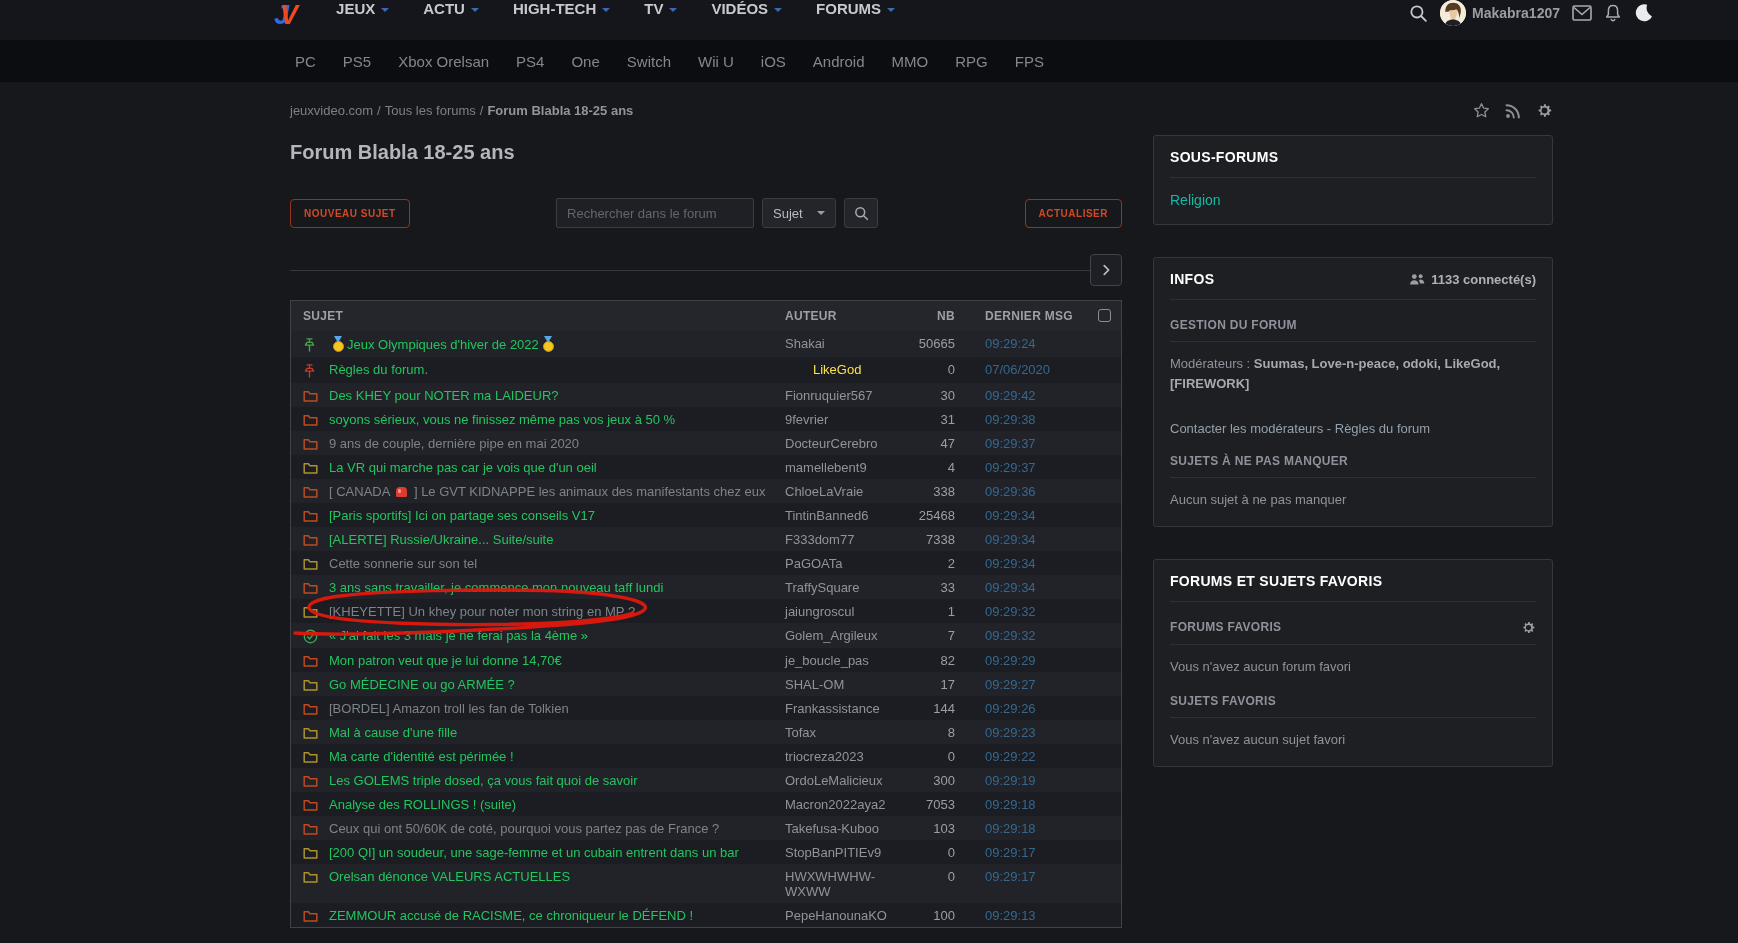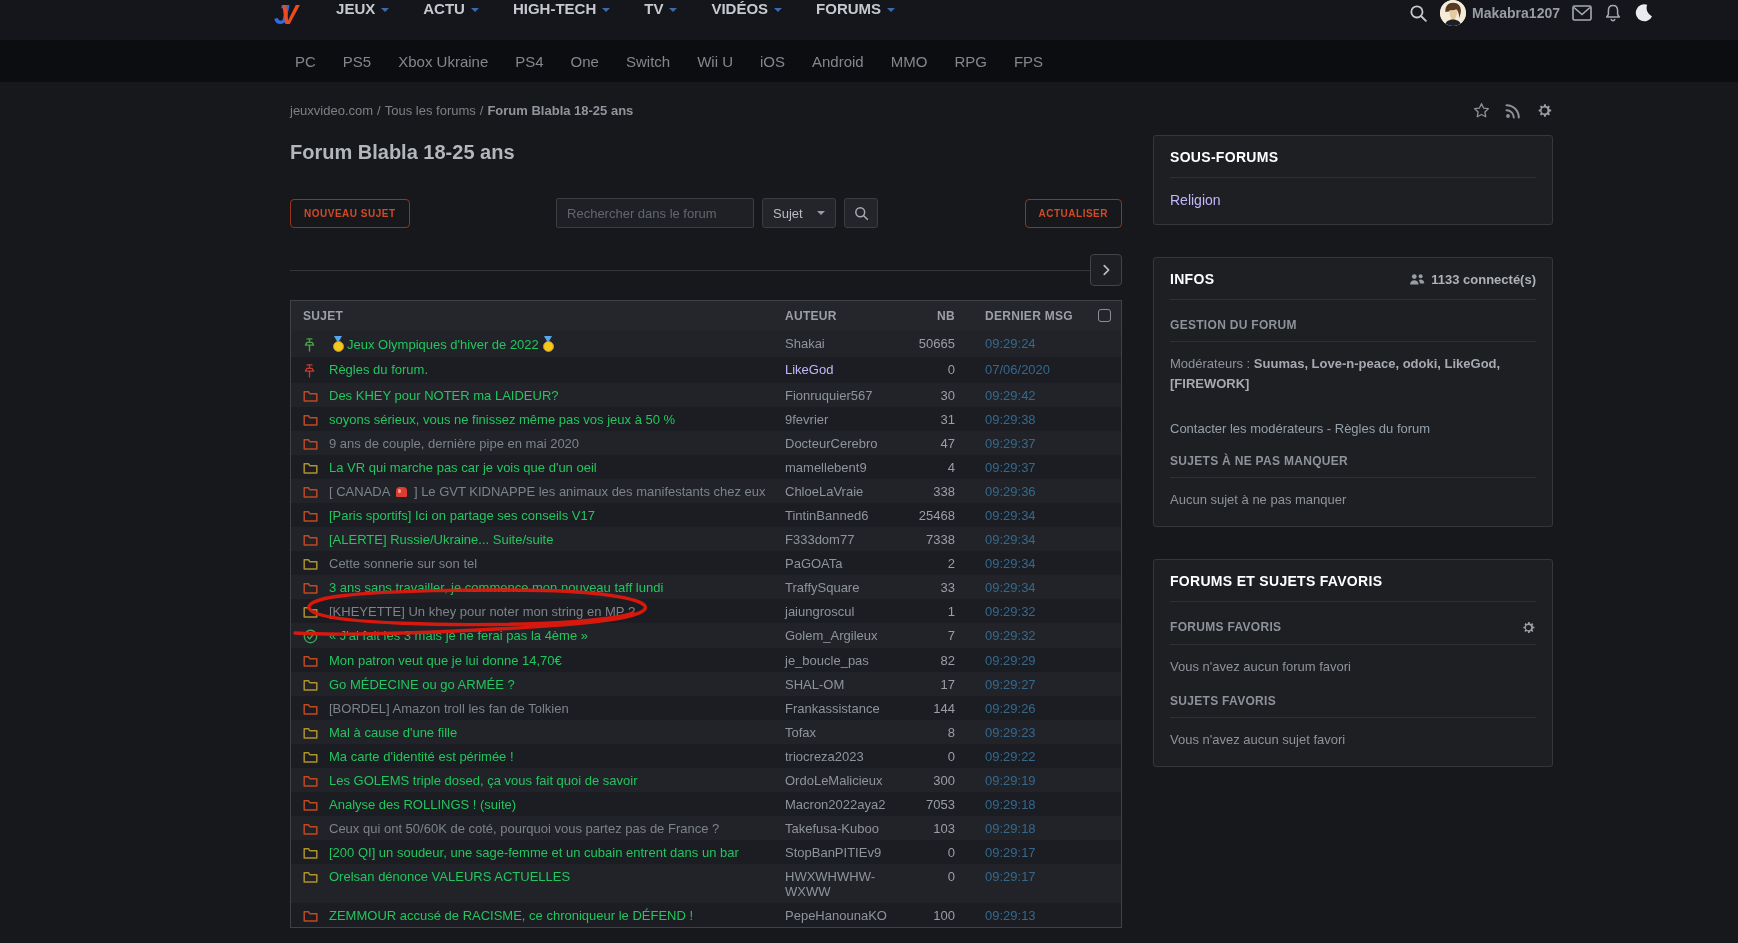--- a/index.html
+++ b/index.html
@@ -80,21 +80,21 @@
   .trow { display:flex; align-items:flex-start; padding:5px 10px 4px 12px; font-size:13px;
     position:relative; line-height:15px; }
   .trow:nth-child(odd) { background:#212329; }
   .trow:nth-child(even) { background:#1b1d22; }
   .c-icon { width:26px; flex:none; padding-top:1px; }
   .c-title { flex:1; padding-right:10px; }
   .t-link { cursor:pointer; }
   .t-blue { color:#22c55e; }
   .t-grey { color:#7d838a; }
   .c-author .author { color:#8f949b; word-wrap:break-word; }
-  .c-author .author.green { color:#c4b5fd; }
+  .c-author .author.green { color:#fde047;margin-left:28px; }
   .c-nb { color:#9b9fa5; }
   .c-time .time-link { color:#35688e; cursor:pointer; }
 
   .annotation-svg { position:absolute; left:0; top:-13px; width:368px; height:52px;
     pointer-events:none; z-index:4; }
 
   .medal-icon { display:inline-block; width:10px; height:16px; position:relative; margin:0 4px;
     vertical-align:-3px; }
   .medal-icon::before { content:""; position:absolute; top:0; left:1px; border-left:4px solid transparent;
     border-right:4px solid transparent; border-top:7px solid #57a7e8; }
@@ -105,21 +105,21 @@
   .siren-icon::after { content:""; position:absolute; left:2px; top:2px; width:3px; height:4px;
     background:#f59f96; border-radius:2px; }
 
   
   .card { background:#1d1f23; border:1px solid #34373c; border-radius:3px; margin-bottom:32px;
     padding:0 16px 16px; }
   .card-header { display:flex; align-items:center; padding:13px 0 12px; border-bottom:1px solid #2d3035; }
   .card-title { font-size:14px; font-weight:bold; color:#ffffff; letter-spacing:.3px; }
   .connected { margin-left:auto; display:flex; align-items:center; gap:6px; font-size:13px;
     font-weight:bold; color:#aeb2b7; }
-  .side-link { display:block; margin-top:14px; font-size:14px; color:#c4b5fd; cursor:pointer; }
+  .side-link { display:block; margin-top:14px; font-size:14px; color:#14b8a6; cursor:pointer; }
   .section-heading { display:flex; align-items:center; font-size:12px; font-weight:bold; color:#8e929a;
     letter-spacing:.3px; margin-top:18px; padding-bottom:9px; border-bottom:1px solid #2d3035; }
   .section-heading .gear-right { margin-left:auto; cursor:pointer; }
   .side-text { font-size:13px; color:#8f939a; line-height:1.5; margin-top:12px; }
   .side-text b { color:#a6aab0; }
   .side-links { font-size:13px; color:#95a0ab; margin-top:28px; }
   .side-links .lnk { cursor:pointer; }
   svg { display:block; }
 </style>
 </head>
@@ -169,21 +169,21 @@
       <svg width="20" height="20" viewBox="0 0 20 20">
           <path d="M13.2 1.8A8.5 8.5 0 1 0 18 13.4 9.2 9.2 0 0 1 13.2 1.8Z" fill="#e9ebee"></path>
         </svg>
     </span>
   </div>
 </header>
 
 <nav class="subnav" id="subnav">
     <span class="subnav-item">PC</span>
     <span class="subnav-item">PS5</span>
-    <span class="subnav-item">Xbox Ukraine</span>
+    <span class="subnav-item">Xbox Orelsan</span>
     <span class="subnav-item">PS4</span>
     <span class="subnav-item">One</span>
     <span class="subnav-item">Switch</span>
     <span class="subnav-item">Wii U</span>
     <span class="subnav-item">iOS</span>
     <span class="subnav-item">Android</span>
     <span class="subnav-item">MMO</span>
     <span class="subnav-item">RPG</span>
     <span class="subnav-item">FPS</span>
   </nav>

